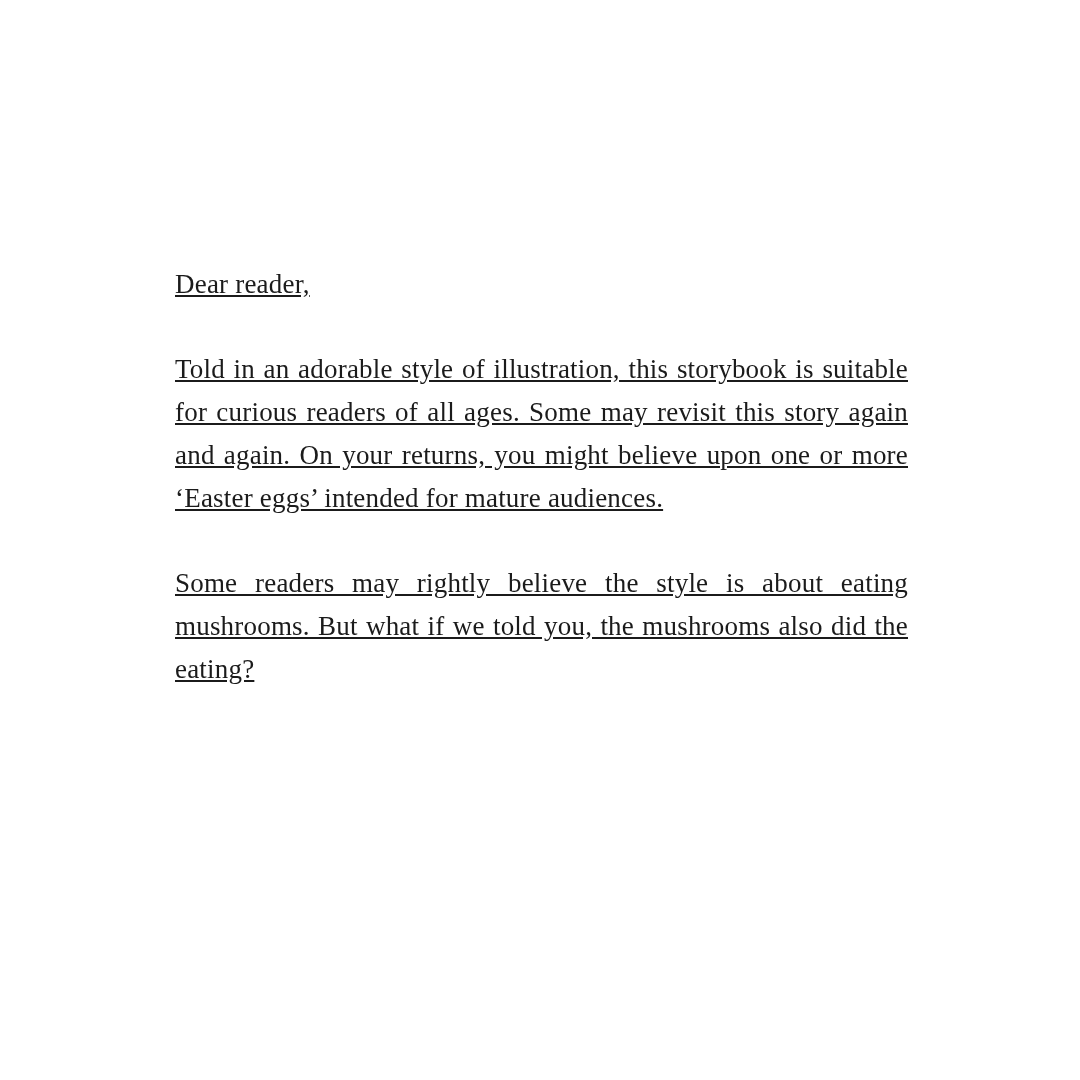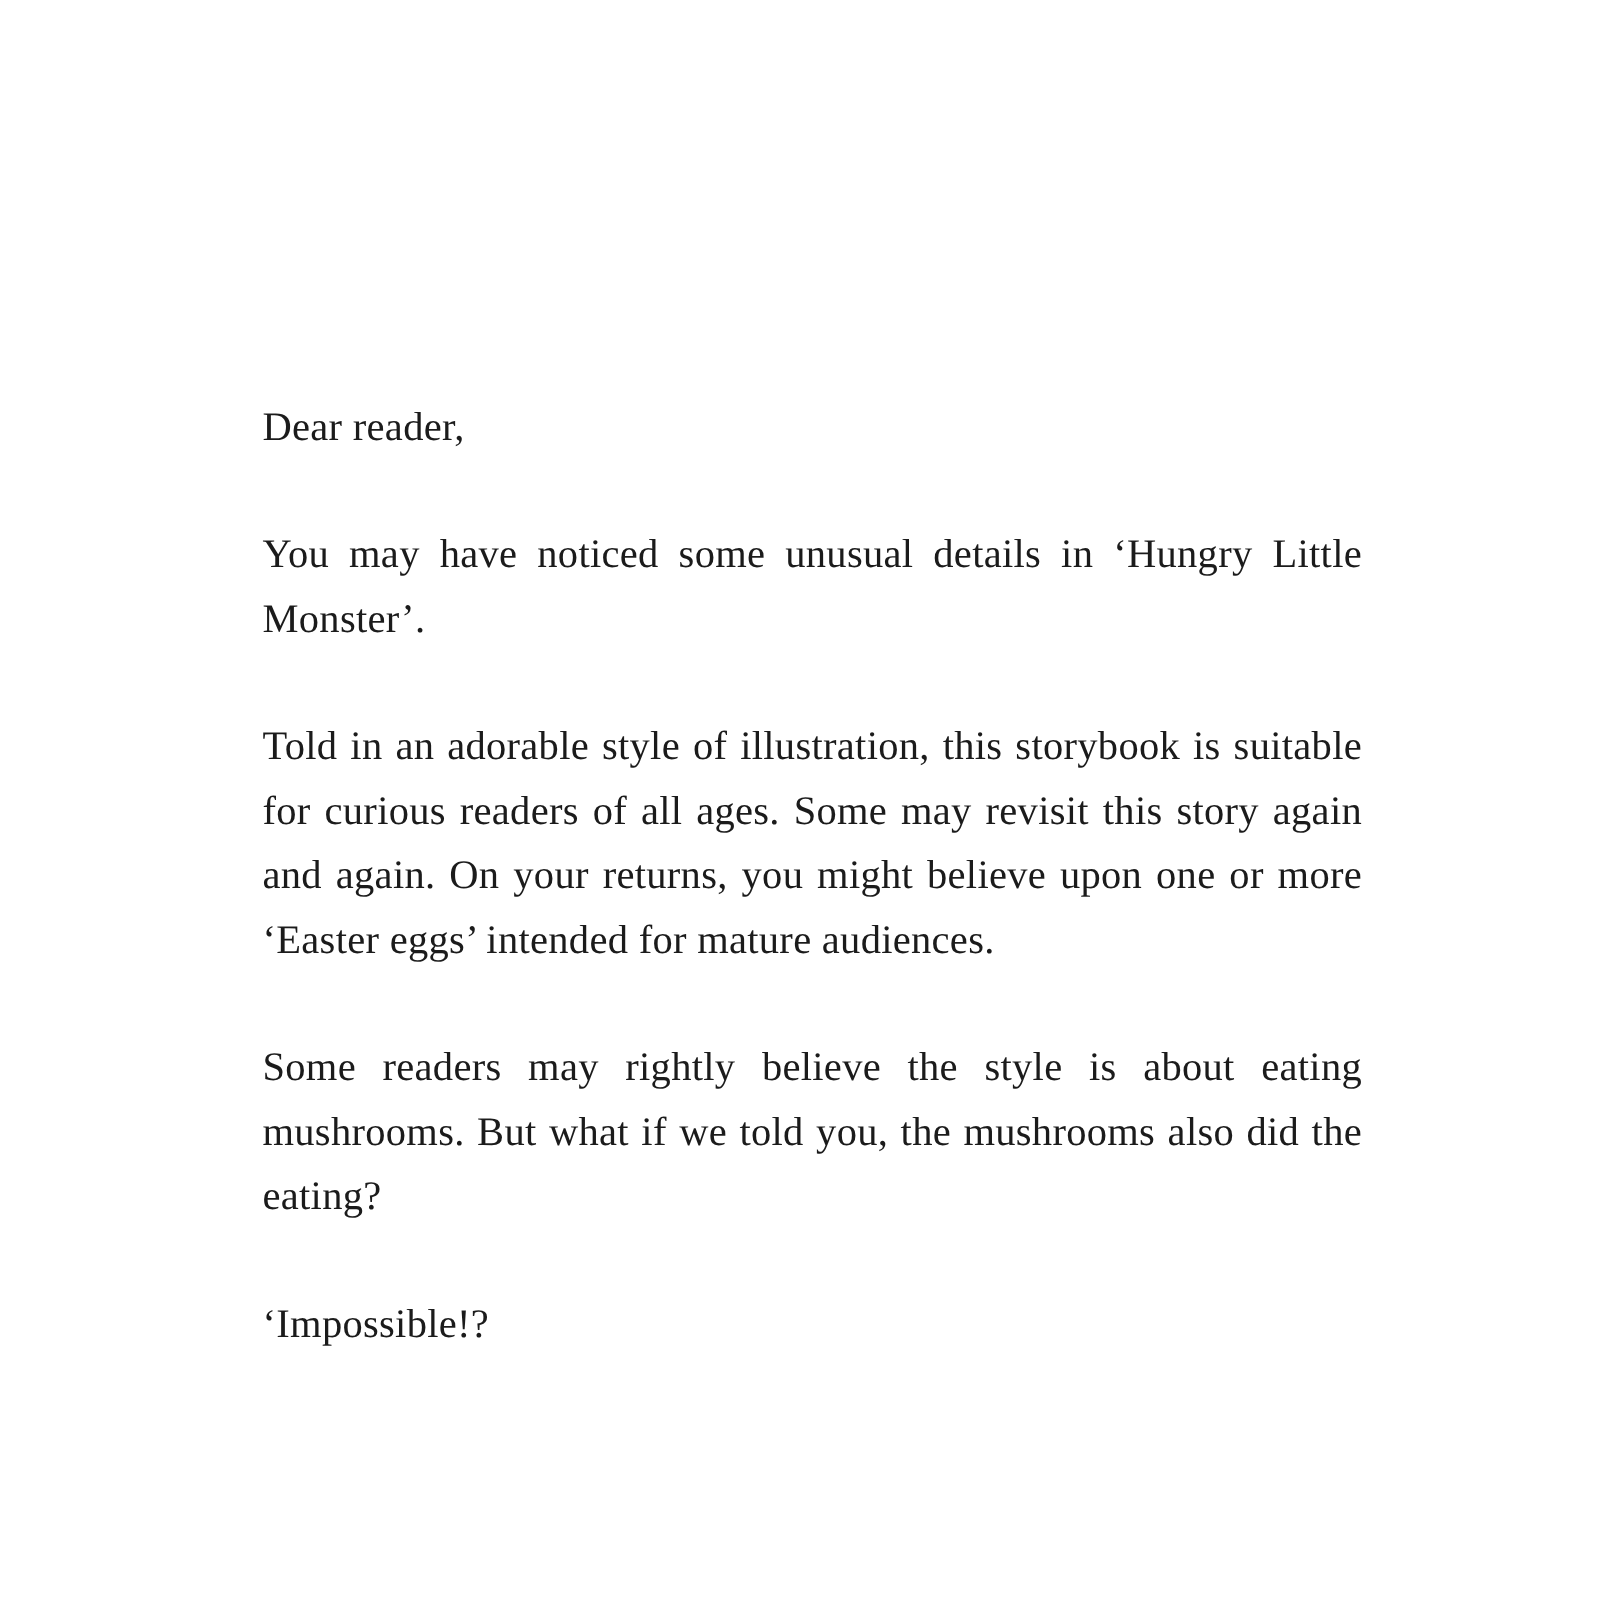--- a/index.html
+++ b/index.html
@@ -21,31 +21,30 @@
     width: 733px;
     color: #1b1b1b;
   }
   .letter-page p {
     margin: 0 0 42px 0;
     font-size: 27px;
     line-height: 43px;
     text-align: justify;
     text-justify: inter-word;
     letter-spacing: 0.2px;
+    text-decoration: underline;
   }
   .letter-page p:last-child {
     margin-bottom: 0;
   }
   
   .letter-page p.single-line {
     text-align: left;
   }
 </style>
 </head>
 <body>
 
 <div class="letter-page">
   <p class="single-line">Dear reader,</p>
-  <p>You may have noticed some unusual details in ‘Hungry Little Monster’.</p>
   <p>Told in an adorable style of illustration, this storybook is suitable for curious readers of all ages. Some may revisit this story again and again. On your returns, you might believe upon one or more ‘Easter eggs’ intended for mature audiences.</p>
   <p>Some readers may rightly believe the style is about eating mushrooms. But what if we told you, the mushrooms also did the eating?</p>
-  <p class="single-line">‘Impossible!?</p>
 </div>
 
 </body></html>

